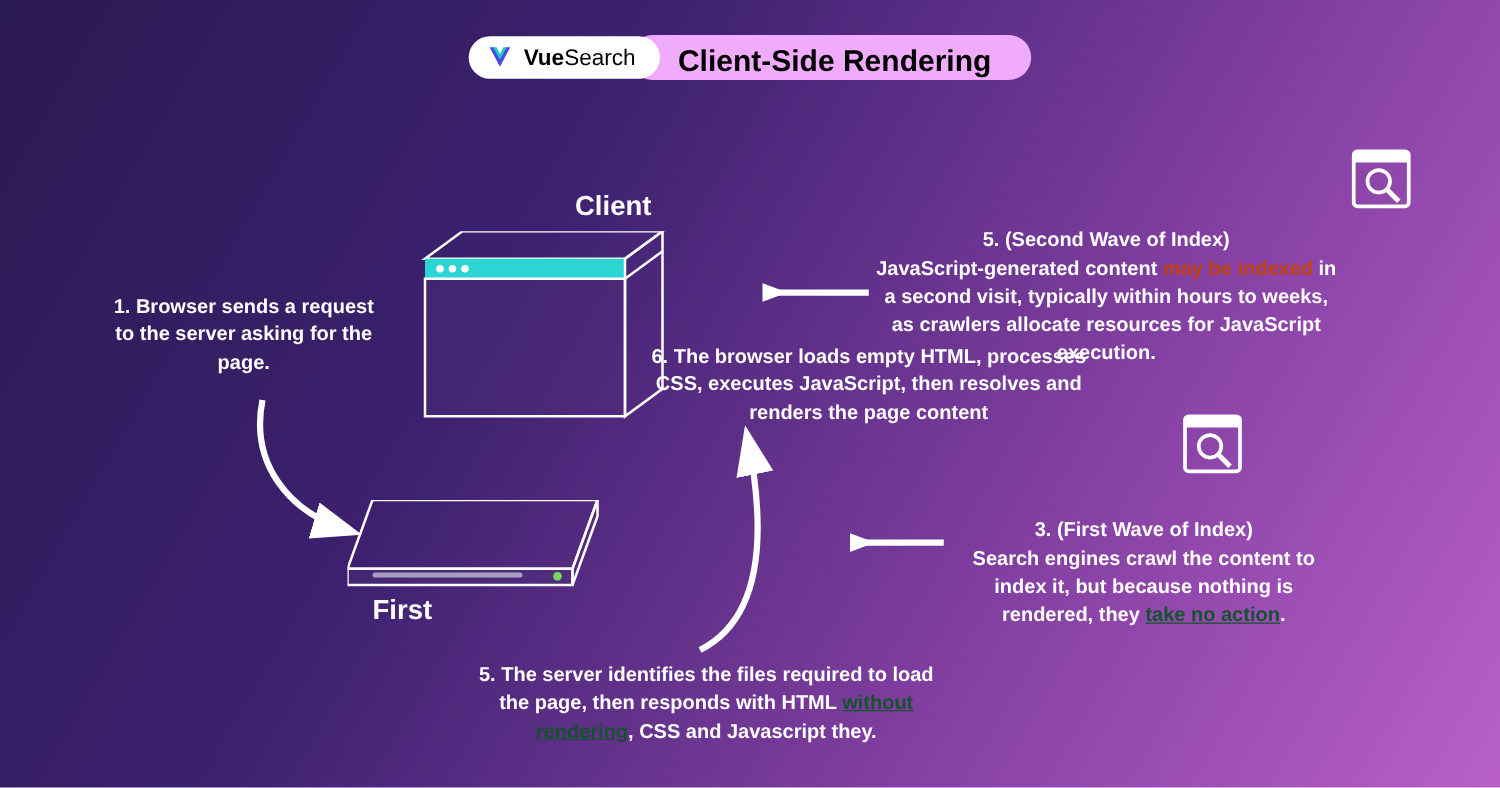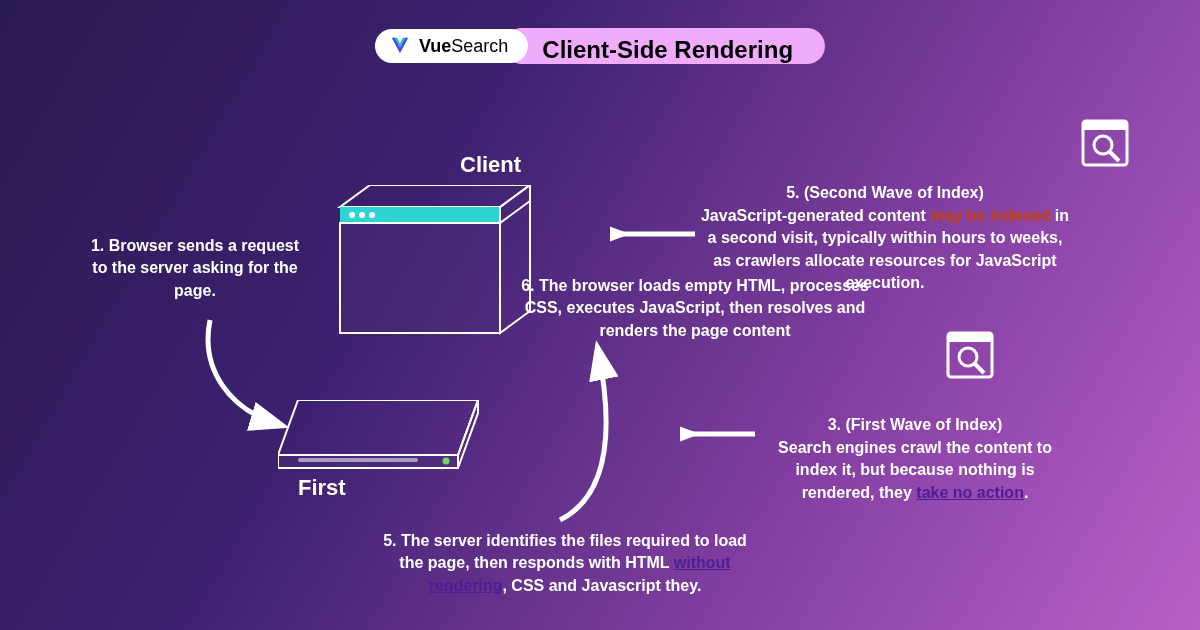--- a/index.html
+++ b/index.html
@@ -57,21 +57,21 @@
     font-size: 22px;
     color: #fff;
   }
   .step {
     position: absolute;
     font-weight: 700;
     font-size: 16px;
     line-height: 1.4;
     text-align: center;
   }
-  .hl-red { color: #4c1d95; text-decoration: underline; }
+  .hl-red { color: #14532d; text-decoration: underline; }
   .hl-green { color: #c2410c; }
 </style>
 </head>
 <body>
 
 <div class="header">
   <div class="logo-pill">
     <span class="logo-mark">
       <svg viewBox="0 0 24 24" width="22" height="22">
         <path d="M3 3 L12 20 L21 3 L17 3 L12 12 L7 3 Z" fill="#4f46e5"></path>

